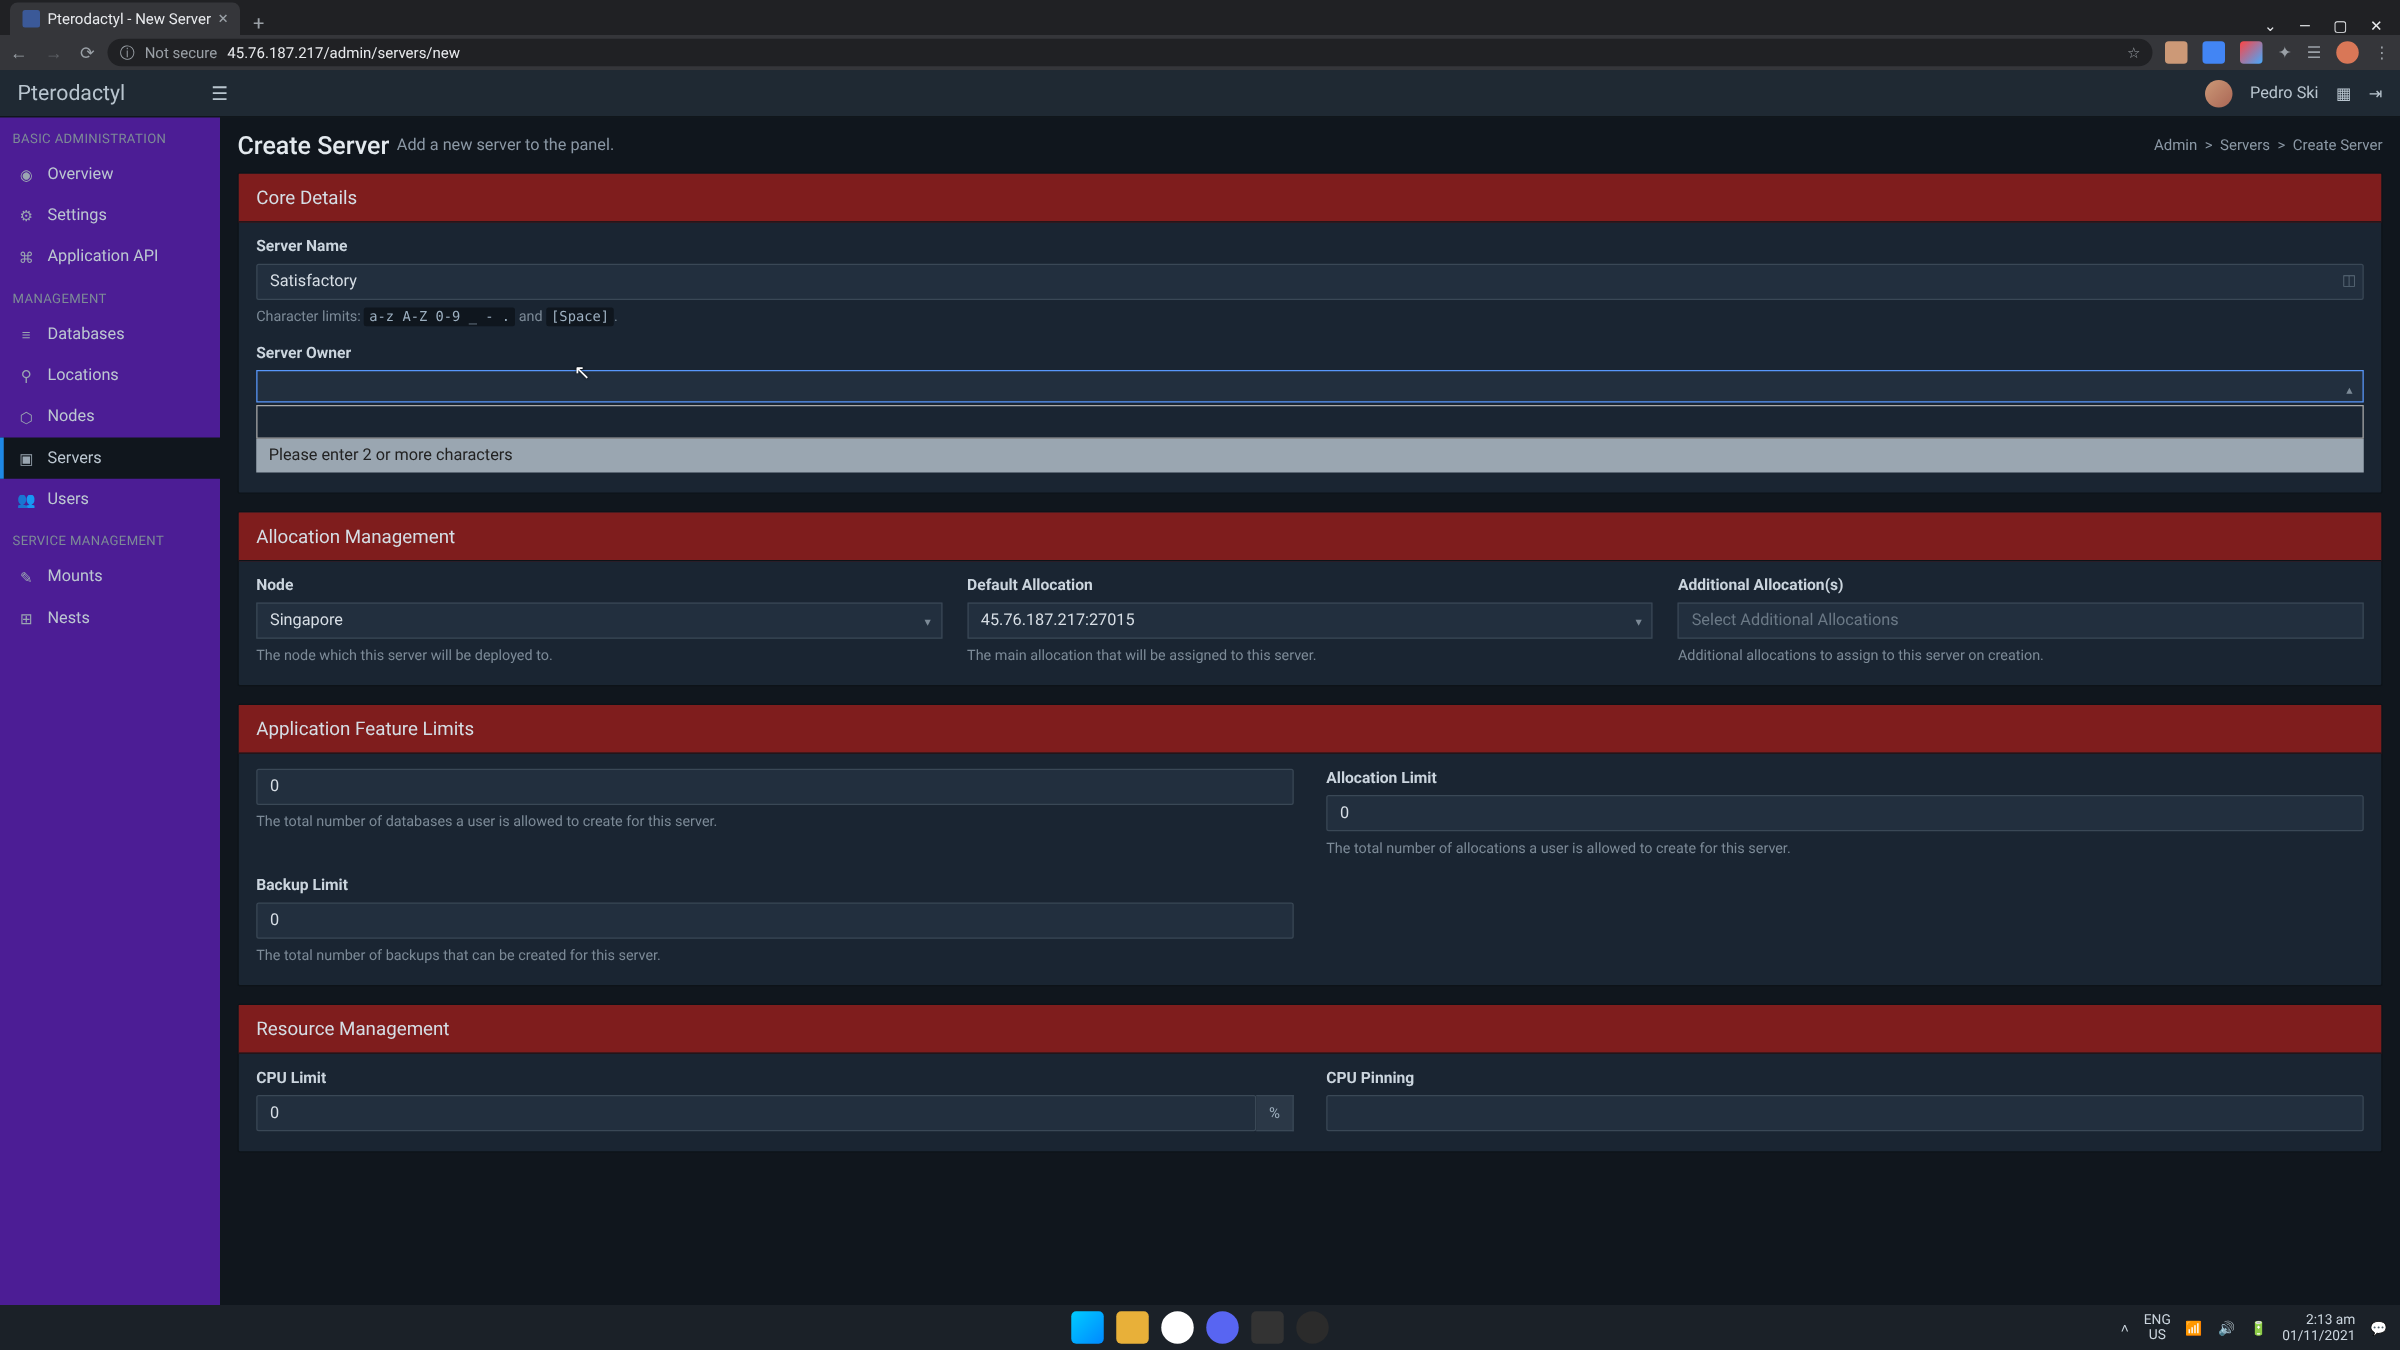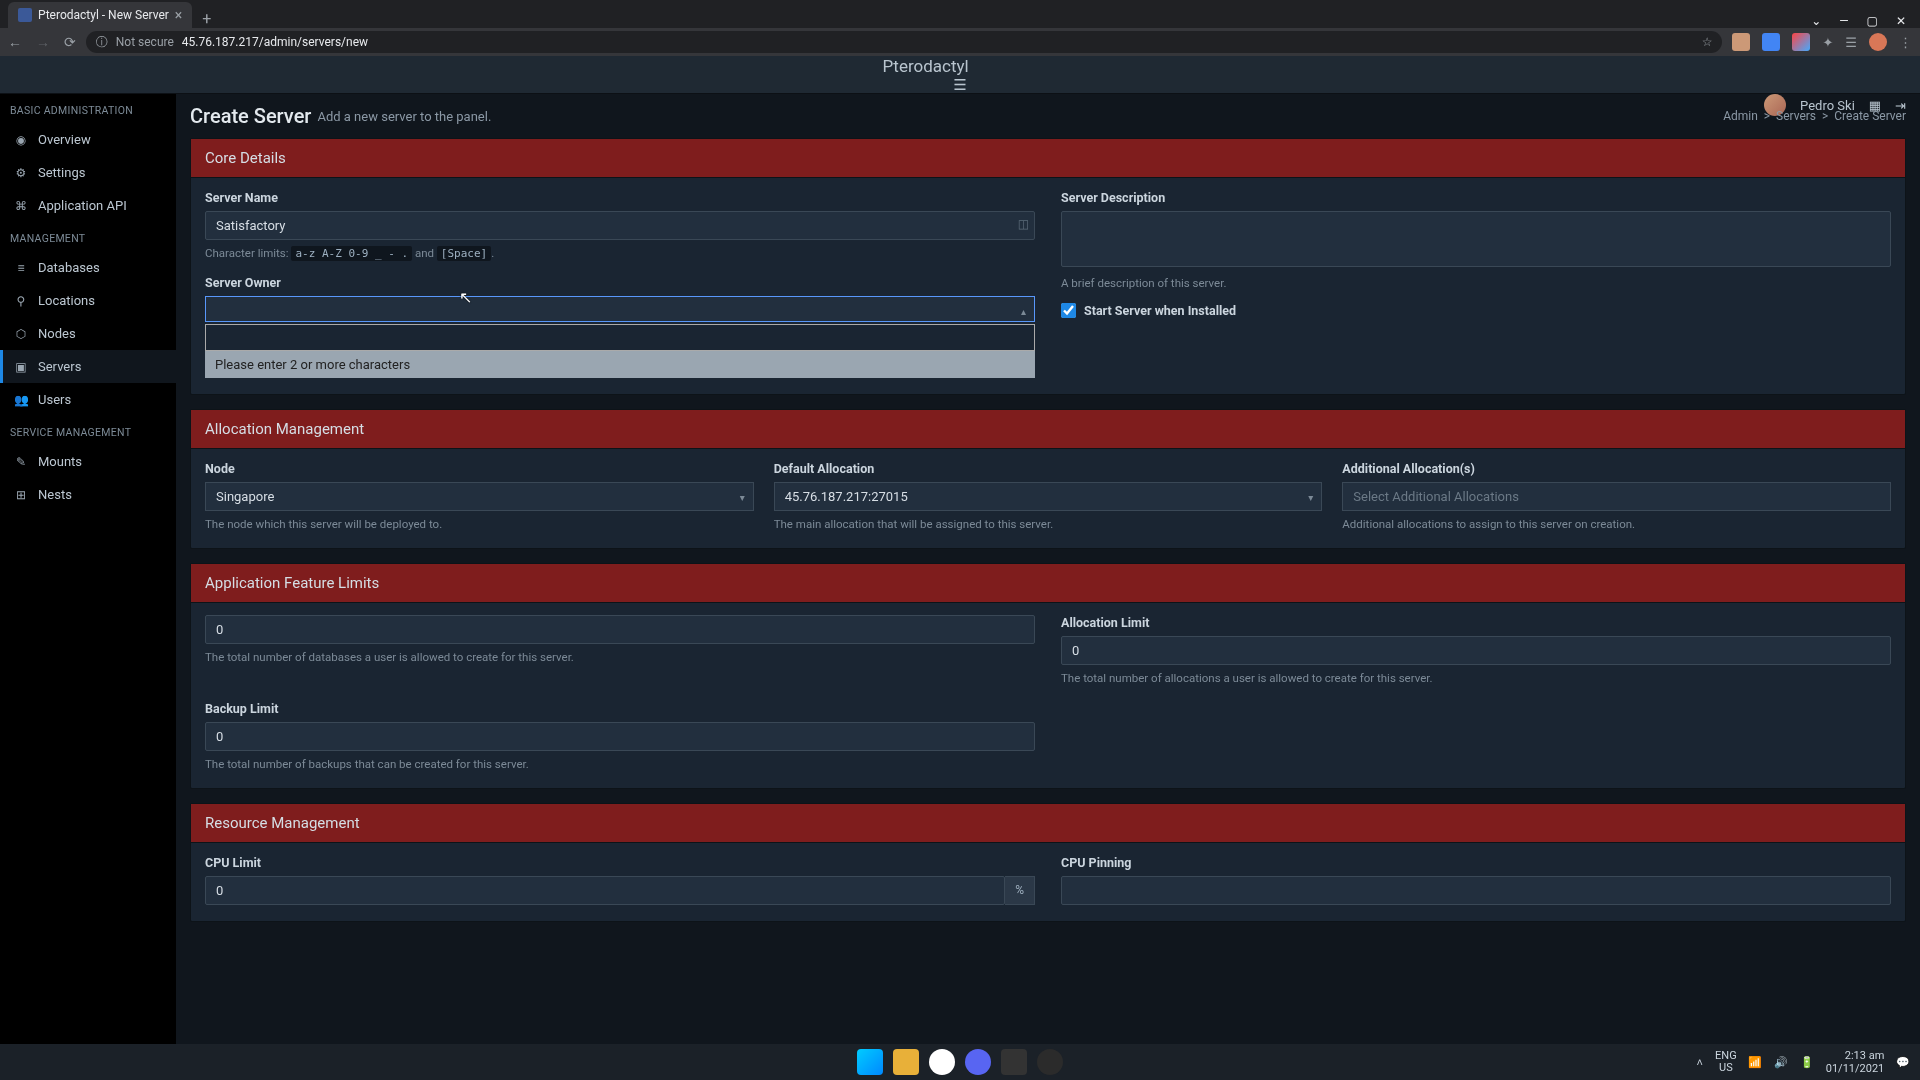--- a/index.html
+++ b/index.html
@@ -15,29 +15,29 @@
 .window-controls { margin-left: auto; display: flex; gap: 18px; padding-right: 14px; color: #e8eaed; font-size: 12px; align-items: center; }
 .addr-bar { background: #35363a; height: 28px; display: flex; align-items: center; padding: 0 8px; gap: 10px; color: #9aa0a6; }
 .nav-icons { display: flex; gap: 14px; align-items: center; font-size: 14px; }
 .url-box { flex: 1; background: #202124; border-radius: 14px; height: 22px; display: flex; align-items: center; padding: 0 10px; gap: 8px; font-size: 12px; }
 .url-box .secure { color: #9aa0a6; }
 .url-box .url { color: #e8eaed; }
 .ext-icons { display: flex; gap: 12px; align-items: center; }
 .ext-icons .ico { width: 18px; height: 18px; border-radius: 3px; }
 
 
-.app-header { background: #1f2933; height: 38px; display: flex; align-items: center; padding: 0 14px; border-bottom: 1px solid #0c1015; flex-direction: column; }
+.app-header { background: #1f2933; height: 38px; display: flex; align-items: center; padding: 0 14px; border-bottom: 1px solid #0c1015; }
 .brand { color: #b8c4ce; font-size: 17px; font-weight: 400; width: 155px; }
 .hamburger { color: #b8c4ce; font-size: 15px; cursor: pointer; }
 .header-right { margin-left: auto; display: flex; align-items: center; gap: 14px; color: #b8c4ce; }
 .avatar { width: 22px; height: 22px; border-radius: 50%; background: linear-gradient(135deg,#c97,#a65); }
 
 
 .app-body { display: flex; height: calc(100vh - 56px - 38px - 36px); }
-.sidebar { width: 176px; background: #000000; overflow-y: auto; }
+.sidebar { width: 176px; background: #4c1d95; overflow-y: auto; }
 .sidebar-heading { color: #7d8b97; font-size: 10.5px; padding: 10px 10px 6px; letter-spacing: .3px; }
 .sidebar-item { display: flex; align-items: center; gap: 10px; padding: 9px 14px; color: #bcc7d1; font-size: 13px; cursor: pointer; }
 .sidebar-item.active { background: #10161d; border-left: 3px solid #1e88e5; padding-left: 11px; }
 .sidebar-icon { width: 14px; text-align: center; font-size: 12px; color: #9aa6b1; }
 
 
 .main { flex: 1; overflow-y: auto; padding: 10px 14px 20px; }
 .page-header { display: flex; align-items: center; margin-bottom: 10px; }
 .page-title { font-size: 20px; color: #e3e9ee; font-weight: 500; }
 .page-sub { font-size: 13px; color: #8b98a5; margin-left: 6px; }
@@ -220,29 +220,20 @@
             <label class="fl" style="margin-top:14px">Server Owner</label>
             <div class="select2 select2-open" style="height:26px">
               <span class="arrow">▴</span>
             </div>
             <div class="select2-search">
               <input type="text" placeholder="" style="">
             </div>
             <div class="select2-msg">Please enter 2 or more characters</div>
           </div>
 
-          <div class="col">
-            <label class="fl">Server Description</label>
-            <textarea class="textarea" style=""></textarea>
-            <div class="help">A brief description of this server.</div>
-            <div class="checkbox-row" style="margin-top:12px">
-              <input type="checkbox" checked="" style="">
-              <label>Start Server when Installed</label>
-            </div>
-          </div>
         </div>
       </div>
     </div>
 
     <div class="panel">
       <div class="panel-heading">Allocation Management</div>
       <div class="panel-body">
         <div class="allocrow">
           <div class="col3">
             <label class="fl">Node</label>

